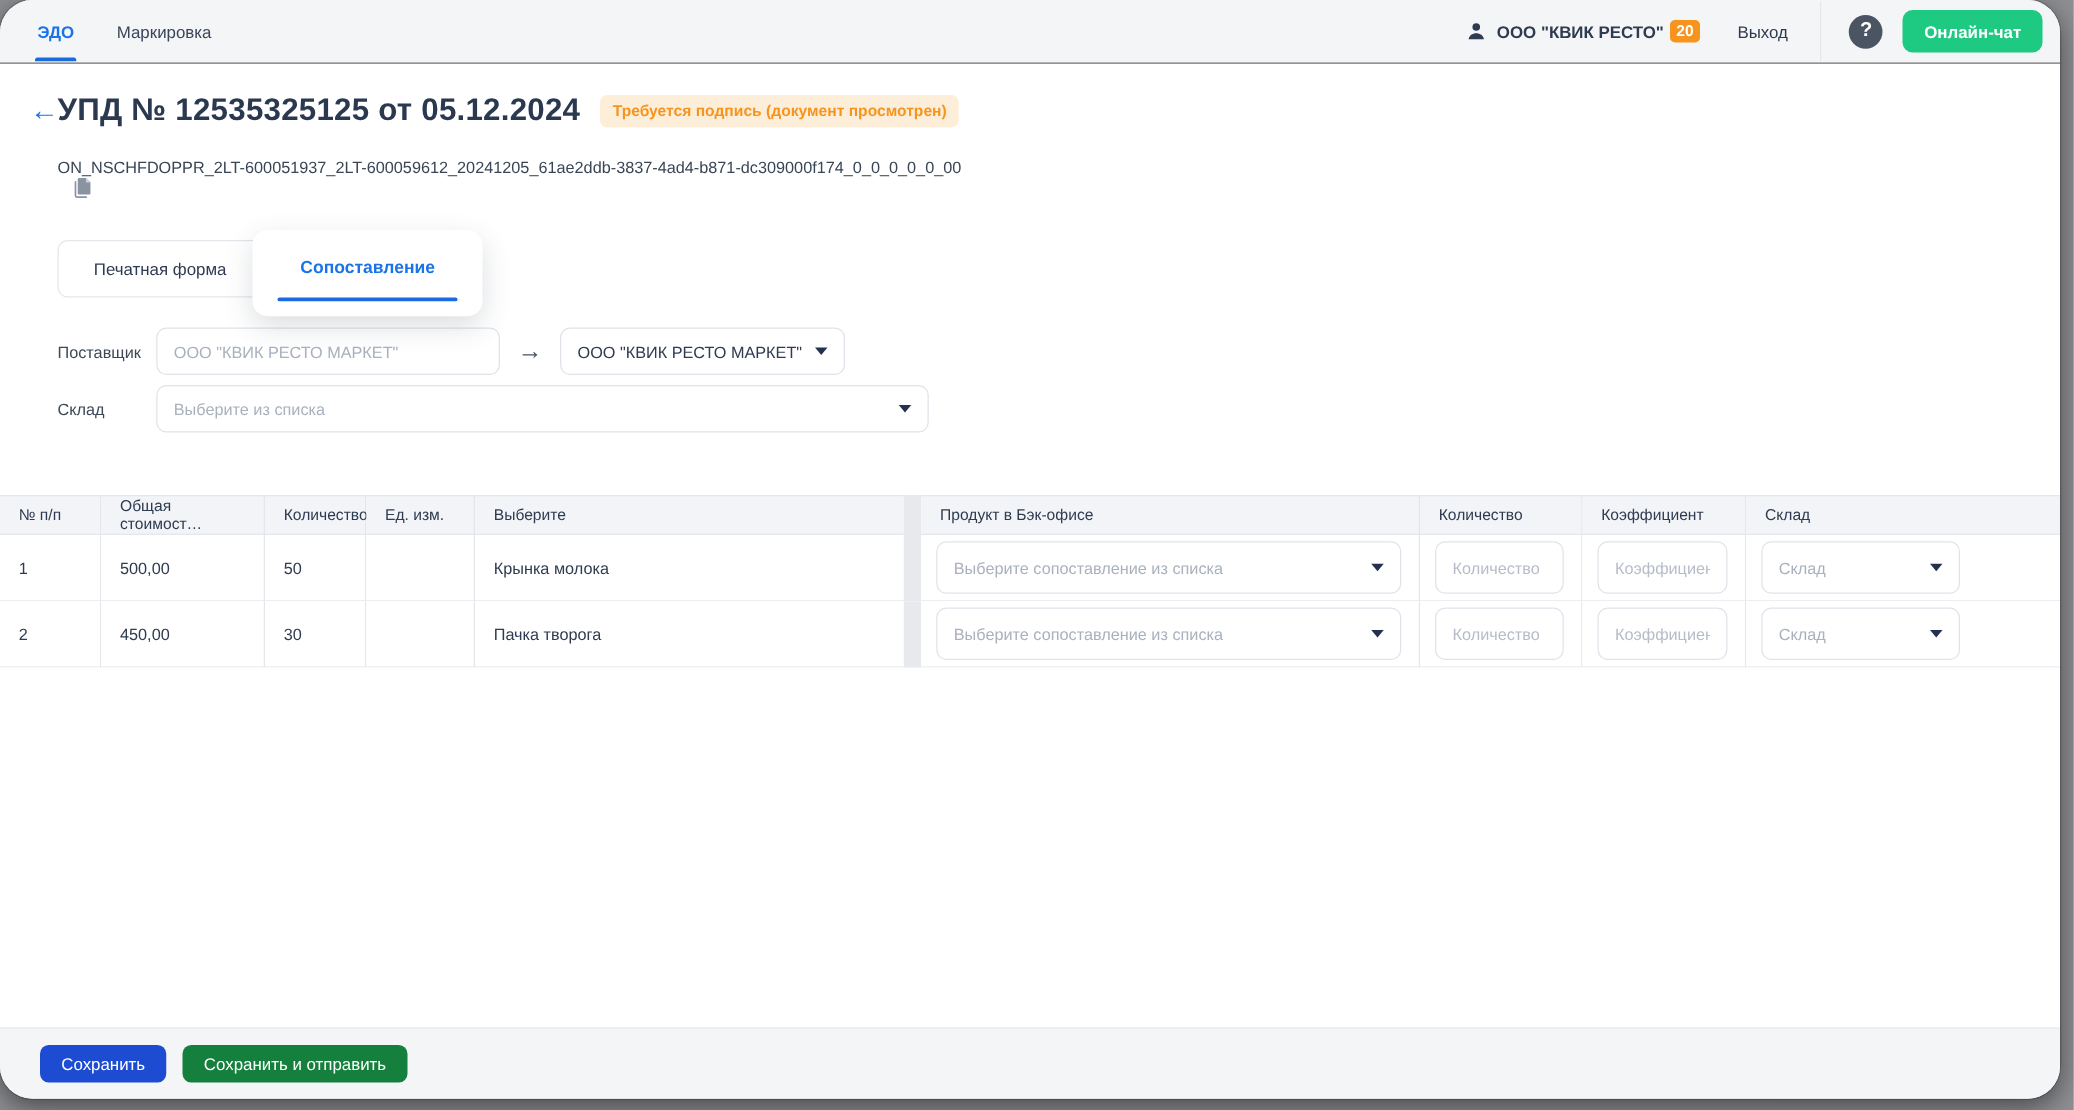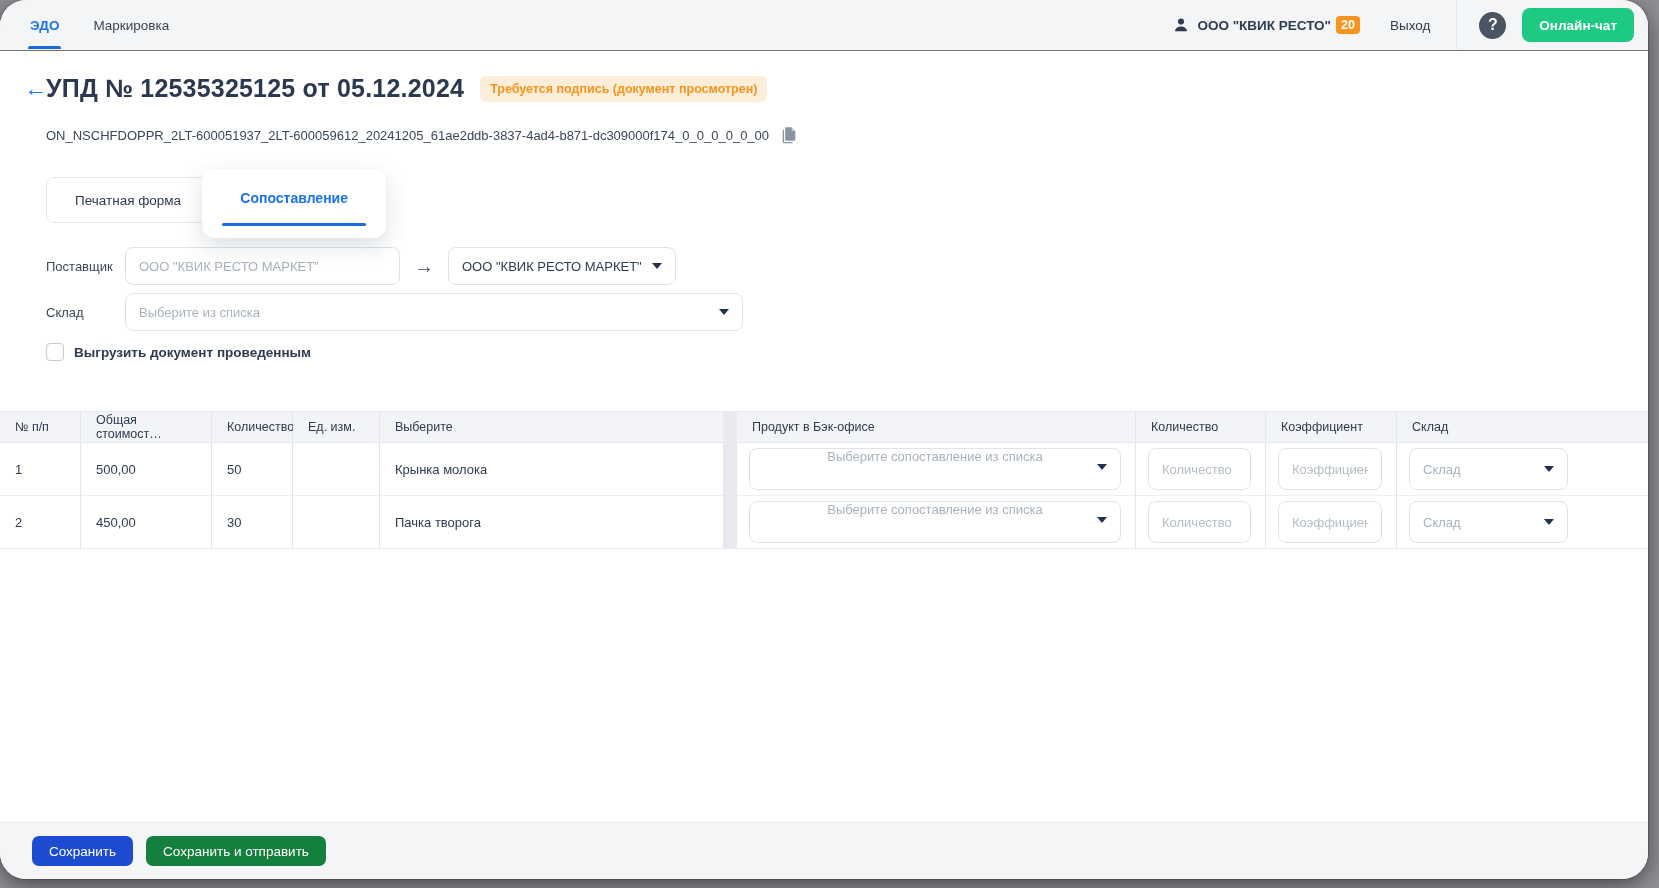--- a/index.html
+++ b/index.html
@@ -36,21 +36,21 @@
     font-size:16px; font-weight:700; display:flex; align-items:center; justify-content:center;
     margin-right:16px; cursor:pointer; }
   .chat-btn { background:#1ec981; color:#fff; font-size:13.5px; font-weight:600;
     border:none; border-radius:8px; height:34px; padding:0 17px; cursor:pointer; }
   
   .title-row { display:flex; align-items:center; margin:23px 0 0 24px; }
   .back-arrow { color:#1a73e8; font-size:23px; line-height:1; cursor:pointer; width:22px; }
   .page-title { font-size:25px; font-weight:700; color:#2b3950; margin-right:16px; letter-spacing:.2px; }
   .status-pill { background:#fdeeda; color:#f7941d; font-size:12.5px; font-weight:600;
     border-radius:6px; padding:6px 10px; }
-  .docid-row { display:flex; align-items:center; margin:23px 0 0 46px; }
+  .docid-row { display:flex; align-items:flex-start; margin:23px 0 0 46px;flex-direction:column; }
   .doc-id { font-size:13px; color:#3a4656; }
   .copy-icon { margin-left:12px; cursor:pointer; display:flex; }
   
   .tabs-row { display:flex; align-items:flex-start; margin:25px 0 0 46px; height:70px; }
   .tab-plain { height:46px; margin-top:8px; padding:0 28px; display:flex; align-items:center;
     border:1px solid #e3e6eb; border-radius:8px; font-size:13.5px; color:#2e3b50;
     background:#fff; cursor:pointer; }
   .tab-card { position:relative; z-index:2; margin-left:-8px; width:184px; height:69px;
     background:#fff; border-radius:12px; box-shadow:0 8px 22px rgba(50,60,80,.17);
     display:flex; align-items:center; justify-content:center; padding-bottom:12px;
@@ -79,21 +79,21 @@
   .table { margin-top:50px; display:grid;
     grid-template-columns:81px 131px 81px 87px 343px 14px 399px 130px 131px 1fr; }
   .th { height:32px; background:#f2f4f7; border-top:1px solid #e4e7eb; border-bottom:1px solid #e4e7eb;
     display:flex; align-items:center; padding:0 15px; font-size:12.5px; color:#2e3b50; }
   .td { height:53px; background:#fff; border-bottom:1px solid #eceef1;
     display:flex; align-items:center; padding:0 15px; font-size:13px; color:#2e3b50; }
   .sep { border-right:1px solid #e3e6ea; }
   .gapcell { background:#e7e9ed; border:none; padding:0; }
   .cell-ctl { padding:0 14px 0 12px; }
   .ibox.in-row { height:42px; }
-  .map-select { width:100%; cursor:pointer;flex-direction:column; }
+  .map-select { width:100%; cursor:pointer; }
   .num-input { width:100%; border:1px solid #dfe3e9; border-radius:8px; height:42px;
     padding:0 13px; font-size:13px; color:#2e3b50; background:#fff; outline:none; }
   .num-input::placeholder { color:#b6bdc8; }
   .wh-select { width:159px; cursor:pointer; }
   
   .footer { position:absolute; left:0; right:0; bottom:0; height:57px; background:#f4f5f7;
     border-top:1px solid #e8eaee; display:flex; align-items:center; padding-left:32px; }
   .btn { border:none; border-radius:7px; height:30px; padding:0 17px; font-size:13.5px;
     color:#fff; cursor:pointer; font-family:inherit; }
   .btn-save { background:#1d4cd2; margin-right:13px; }
@@ -161,24 +161,20 @@
 
     <div class="form-row">
       <div class="form-label">Склад</div>
       <div class="ibox w-warehouse">
         <span class="ph">Выберите из списка</span>
         <span class="caret"></span>
       </div>
     </div>
   </div>
 
-  <div class="check-row">
-    <div class="checkbox"></div>
-    <span class="check-label">Выгрузить документ проведенным</span>
-  </div>
 
   <div class="table">
 
     <div class="th sep">№ п/п</div>
     <div class="th sep">Общая стоимост…</div>
     <div class="th sep">Количество</div>
     <div class="th sep">Ед. изм.</div>
     <div class="th">Выберите</div>
     <div class="th gapcell"></div>
     <div class="th sep">Продукт в Бэк-офисе</div>

